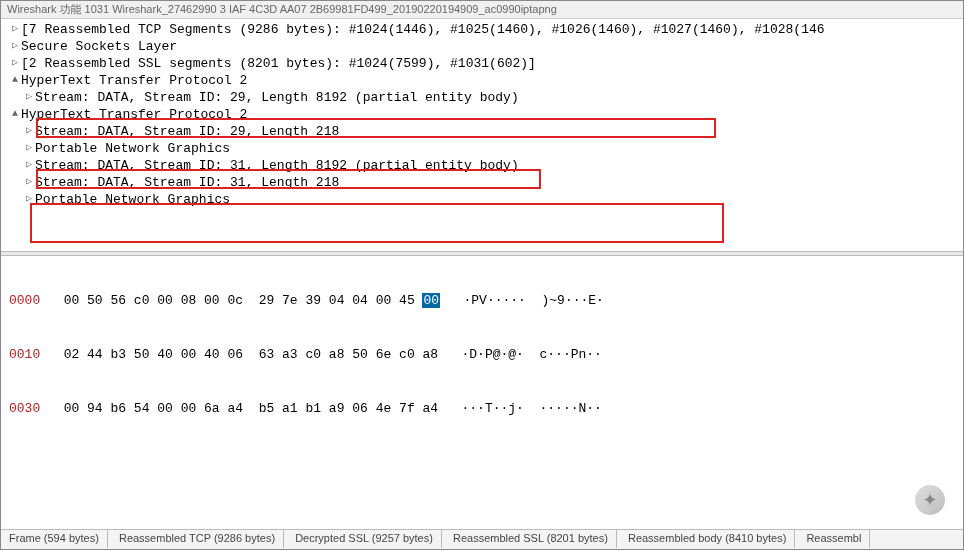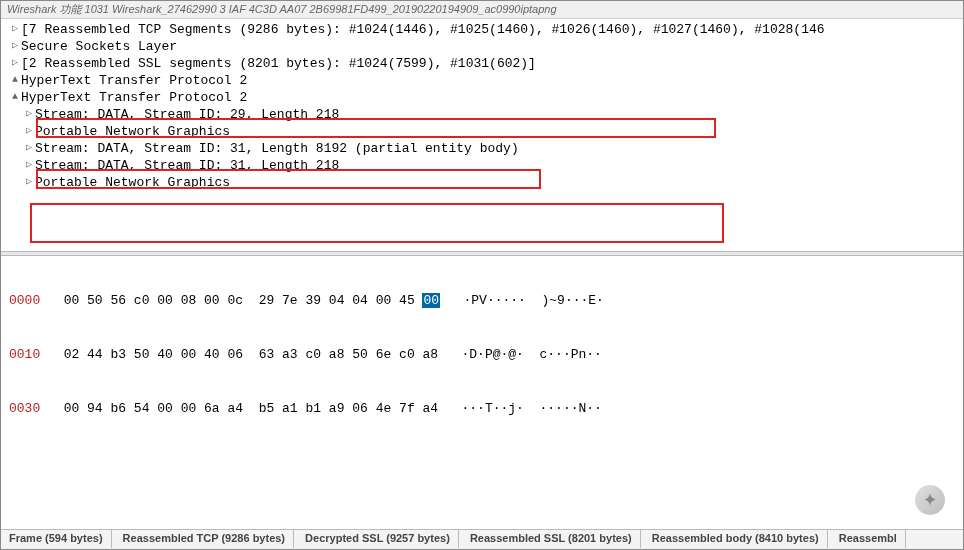--- a/index.html
+++ b/index.html
@@ -11,60 +11,61 @@
     background: #fff;
     color: #000;
     overflow: hidden;
     -webkit-font-smoothing: none;
     font-smooth: never;
   }
   .window { width: 964px; height: 550px; border: 1px solid #888; position: relative; background:#fff; }
   .titlebar {
     height: 18px; background: #f0f0f0; border-bottom: 1px solid #ccc;
     font-family: Arial, sans-serif; font-size: 11px; color: #666;
-    padding: 1px 6px; overflow: hidden; white-space: nowrap; font-style: italic;
+    padding: 1px 6px; overflow: hidden; white-space: nowrap;
   }
 
   .top-pane { height: 232px; overflow: hidden; padding: 2px 12px 2px 8px; line-height: 17px; position: relative; }
   .tree-row { white-space: nowrap; position: relative; height: 17px; }
   .expander { display:inline-block; width: 12px; text-align:center; color:#666; font-size:10px; vertical-align:middle; position:relative; top:-1px;}
   .ind1 { padding-left: 14px; }
   .redbox1 { position:absolute; left:35px; width:680px; height:20px; border:2px solid #d22; top:99px; pointer-events:none; }
   .redbox2 { position:absolute; left:35px; width:505px; height:20px; border:2px solid #d22; top:150px; pointer-events:none; }
   .redbox3 { position:absolute; left:29px; width:694px; height:40px; border:2px solid #d22; top:184px; pointer-events:none; }
 
   .splitter { height: 5px; background: #e8e8e8; border-top:1px solid #bbb; border-bottom:1px solid #bbb; cursor:row-resize; }
 
   .hex-pane { height: 240px; overflow:hidden; padding: 0 0 0 8px; line-height: 18px; white-space: pre; }
   .hex-row { white-space: pre; }
   .offcol { color:#b91c1c; }
   .hex-bytes { }
   .hex-ascii { }
   .hl { background:#0369a1; color:#fff; padding:0 1px; }
 
-  .tabbar { position:absolute; left:0; right:0; bottom:0; height:20px; border-top:1px solid #bbb; background:#f4f4f4; font-family:Arial,sans-serif; font-size:11px; white-space:nowrap; overflow:hidden;font-weight:bold; }
+  .tabbar { position:absolute; left:0; right:0; bottom:0; height:20px; border-top:1px solid #bbb; background:#f4f4f4; font-family:Arial,sans-serif; font-size:11px; white-space:nowrap; overflow:hidden; }
   .tab { display:inline-block; padding:2px 8px 0 8px; border-right:1px solid #bbb; color:#444; height:18px; }
 
   .watermark {
     position:absolute; right:18px; bottom:34px; color:#bbb; font-family:"Microsoft YaHei",Arial,sans-serif;
     font-size:18px; pointer-events:none; display:flex; align-items:center; gap:8px;
   }
   .wm-circle { width:30px; height:30px; border-radius:50%; background:linear-gradient(135deg,#e0e0e0,#bdbdbd); display:flex; align-items:center; justify-content:center; color:#888; font-size:18px;}
 </style>
 </head>
 <body>
 
 <div class="window">
   <div class="titlebar">Wireshark  功能 1031  Wireshark_27462990 3 IAF  4C3D AA07 2B69981FD499_20190220194909_ac0990iptapng</div>
 
   <div class="top-pane">
     <div class="tree-row"><span class="expander">▷</span><span>[7 Reassembled TCP Segments (9286 bytes): #1024(1446), #1025(1460), #1026(1460), #1027(1460), #1028(146</span></div>
     <div class="tree-row"><span class="expander">▷</span><span>Secure Sockets Layer</span></div>
     <div class="tree-row"><span class="expander">▷</span><span>[2 Reassembled SSL segments (8201 bytes): #1024(7599), #1031(602)]</span></div>
     <div class="tree-row"><span class="expander">▲</span><span>HyperText Transfer Protocol 2</span></div>
+    <div class="tree-row ind1"><span class="expander">▷</span><span>Stream: DATA, Stream ID: 29, Length 8192 (partial entity body)</span></div>
     <div class="tree-row"><span class="expander">▲</span><span>HyperText Transfer Protocol 2</span></div>
     <div class="tree-row ind1"><span class="expander">▷</span><span>Stream: DATA, Stream ID: 29, Length 218</span></div>
     <div class="tree-row ind1"><span class="expander">▷</span><span>Portable Network Graphics</span></div>
     <div class="tree-row ind1"><span class="expander">▷</span><span>Stream: DATA, Stream ID: 31, Length 8192 (partial entity body)</span></div>
     <div class="tree-row ind1"><span class="expander">▷</span><span>Stream: DATA, Stream ID: 31, Length 218</span></div>
     <div class="tree-row ind1"><span class="expander">▷</span><span>Portable Network Graphics</span></div>
 
     <div class="redbox1"></div>
     <div class="redbox2"></div>
     <div class="redbox3"></div>

